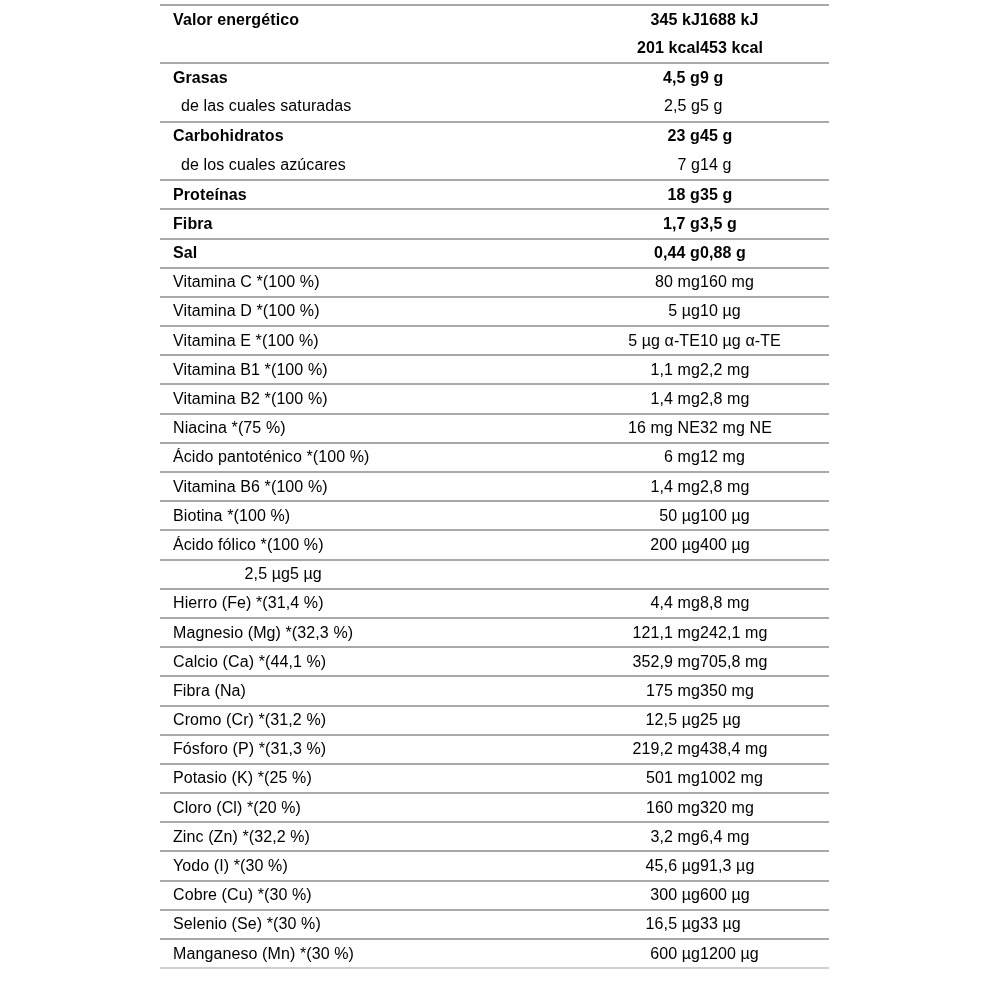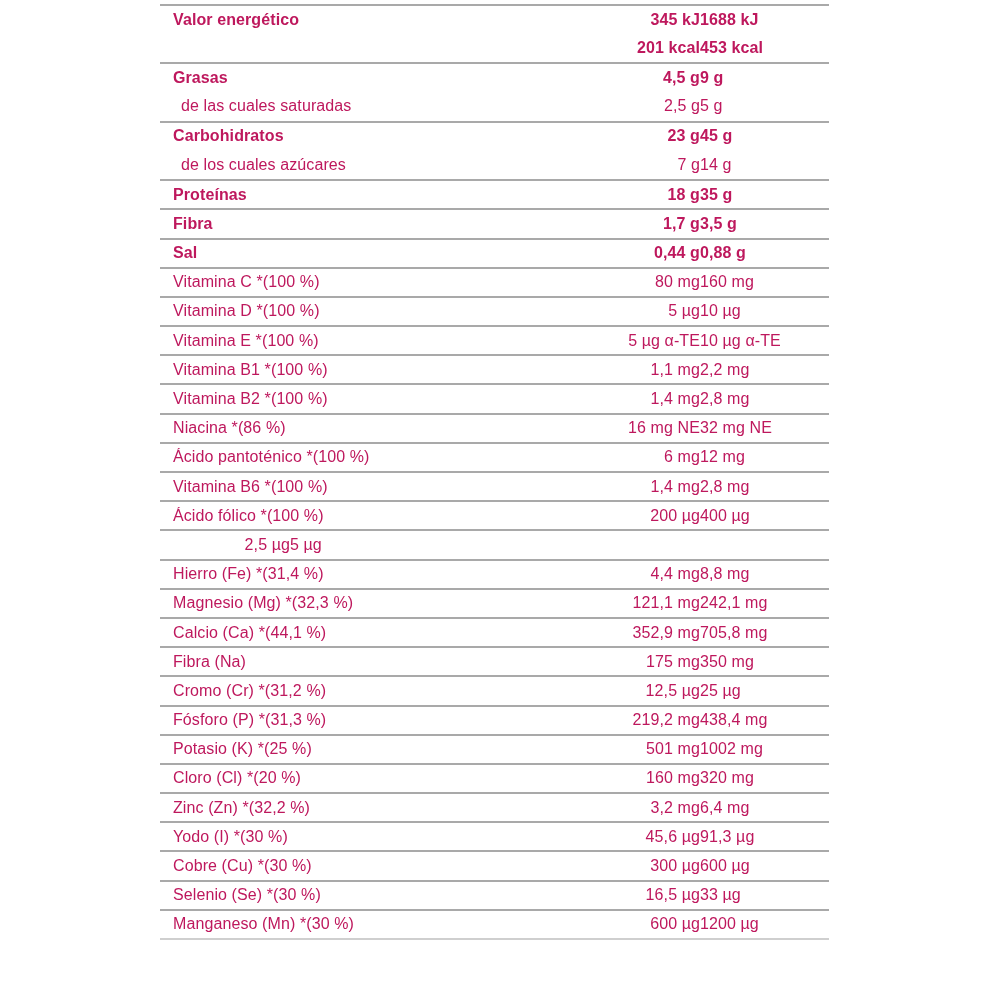--- a/index.html
+++ b/index.html
@@ -16,21 +16,21 @@
     top: 4px;
     width: 669px;
     border-bottom: 2px solid #cfcfcf;
   }
   .nrow {
     display: flex;
     align-items: center;
     height: 29.2px;
     box-sizing: border-box;
     font-size: 16px;
-    color: #be185d;
+    color: #000000;
     letter-spacing: 0.1px;
   }
   .nrow.rule {
     border-top: 2px solid #a9a9a9;
   }
   .nrow.bold {
     font-weight: bold;
   }
   .cell-label {
     flex: 1 1 auto;
@@ -126,33 +126,38 @@
         <div class="cell-label">Vitamina B1 *(100 %)</div>
         <div class="cell-v1">1,1 mg</div>
         <div class="cell-v2">2,2 mg</div>
       </div>
       <div class="nrow rule">
         <div class="cell-label">Vitamina B2 *(100 %)</div>
         <div class="cell-v1">1,4 mg</div>
         <div class="cell-v2">2,8 mg</div>
       </div>
       <div class="nrow rule">
-        <div class="cell-label">Niacina *(86 %)</div>
+        <div class="cell-label">Niacina *(75 %)</div>
         <div class="cell-v1">16 mg NE</div>
         <div class="cell-v2">32 mg NE</div>
       </div>
       <div class="nrow rule">
         <div class="cell-label">Ácido pantoténico *(100 %)</div>
         <div class="cell-v1">6 mg</div>
         <div class="cell-v2">12 mg</div>
       </div>
       <div class="nrow rule">
         <div class="cell-label">Vitamina B6 *(100 %)</div>
         <div class="cell-v1">1,4 mg</div>
         <div class="cell-v2">2,8 mg</div>
+      </div>
+      <div class="nrow rule">
+        <div class="cell-label">Biotina *(100 %)</div>
+        <div class="cell-v1">50 µg</div>
+        <div class="cell-v2">100 µg</div>
       </div>
       <div class="nrow rule">
         <div class="cell-label">Ácido fólico *(100 %)</div>
         <div class="cell-v1">200 µg</div>
         <div class="cell-v2">400 µg</div>
       </div>
       <div class="nrow rule">
         <div class="cell-v1">2,5 µg</div>
         <div class="cell-v2">5 µg</div>
       </div>

